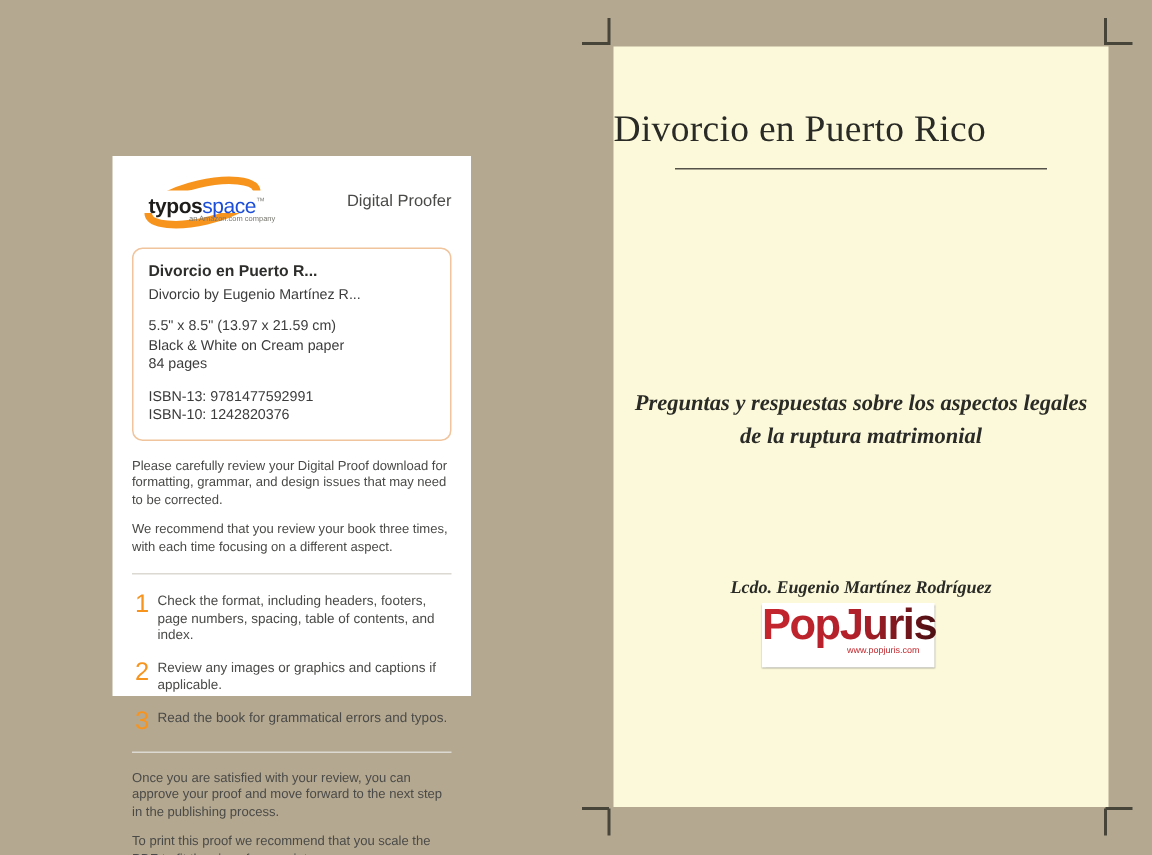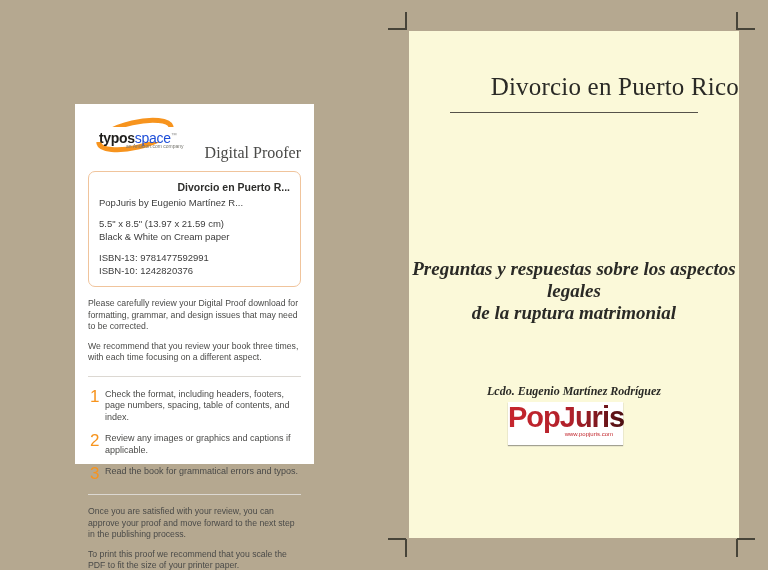--- a/index.html
+++ b/index.html
@@ -32,31 +32,31 @@
     position: absolute; left: 11px; top: 12px;
     font-size: 14px; line-height: 14px; white-space: nowrap;
   }
   .brand-bold { font-weight: bold; color: #1e1d1b; letter-spacing: -0.3px; }
   .brand-light { color: #1d4ed8; letter-spacing: -0.3px; }
   .brand-tm { font-size: 6px; color: #8d8d8b; vertical-align: 6px; }
   .brand-tagline {
     position: absolute; left: 38px; top: 27px;
     font-size: 5px; color: #77766f; white-space: nowrap;
   }
-  .proofer-label { font-size: 16px; color: #4a4a48; margin-top: 28px; font-family: Liberation Serif, serif; }
+  .proofer-label { font-size: 11px; color: #4a4a48; margin-top: 12px; }
 
   .book-info-box {
     border: 1px solid #f0c49c;
     border-radius: 7px;
     padding: 9px 10px;
     font-size: 9.5px;
     line-height: 12.5px;
     margin-bottom: 11px;
   }
-  .book-title { font-weight: bold; font-size: 10.5px; margin-bottom: 3px; color: #2e2e2c; text-align: right; }
+  .book-title { font-weight: bold; font-size: 10.5px; margin-bottom: 3px; color: #2e2e2c; }
   .info-group { margin-top: 9px; }
 
   .card-para { font-size: 8.7px; line-height: 11.5px; margin-bottom: 8px; color: #4a4a48; }
 
   .card-divider { border: none; border-top: 1px solid #dcd8d2; margin: 12px 0 11px 0; }
 
   .checklist-item { display: flex; margin-bottom: 9px; }
   .checklist-number {
     flex: 0 0 17px;
     color: #f7941e;
@@ -72,37 +72,37 @@
     position: absolute;
     left: 409px; top: 31px;
     width: 330px; height: 507px;
     background: #fbf9d9;
     font-family: "Liberation Serif", serif;
     color: #2a2a26;
   }
   .cover-title {
     position: absolute;
     top: 42px; left: 0; right: 0;
-    text-align: right;
+    text-align: left;
     font-size: 25px;
     letter-spacing: 0.2px;
   }
   .cover-rule {
     position: absolute;
     top: 81px; left: 41px;
     width: 248px; height: 0;
     border-top: 1.5px solid #55524a;
   }
   .cover-subtitle {
     position: absolute;
     top: 227px; left: 0; right: 0;
     text-align: center;
     font-style: italic;
     font-weight: bold;
-    font-size: 19px;
+    font-size: 15px;
     line-height: 22px;
   }
   .cover-author {
     position: absolute;
     top: 353px; left: 0; right: 0;
     text-align: center;
     font-style: italic;
     font-weight: bold;
     font-size: 12px;
   }
@@ -155,24 +155,25 @@
       </svg>
       <div class="brand-text"><span class="brand-bold">typos</span><span class="brand-light">space</span><span class="brand-tm">™</span>
       </div>
       <div class="brand-tagline">an Amazon.com company</div>
     </div>
     <div class="proofer-label">Digital Proofer</div>
   </div>
 
   <div class="book-info-box">
     <div class="book-title">Divorcio en Puerto R...</div>
-    <div>PopJuris by Eugenio Martínez R...</div>
+    <div>Divorcio by Eugenio Martínez R...</div>
     <div class="info-group">
       <div>5.5" x 8.5" (13.97 x 21.59 cm)</div>
       <div>Black &amp; White on Cream paper</div>
+      <div>84 pages</div>
     </div>
     <div class="info-group">
       <div>ISBN-13: 9781477592991</div>
       <div>ISBN-10: 1242820376</div>
     </div>
   </div>
 
   <div class="card-para">Please carefully review your Digital Proof download for formatting, grammar, and design issues that may need to be corrected.</div>
   <div class="card-para">We recommend that you review your book three times, with each time focusing on a different aspect.</div>
 

